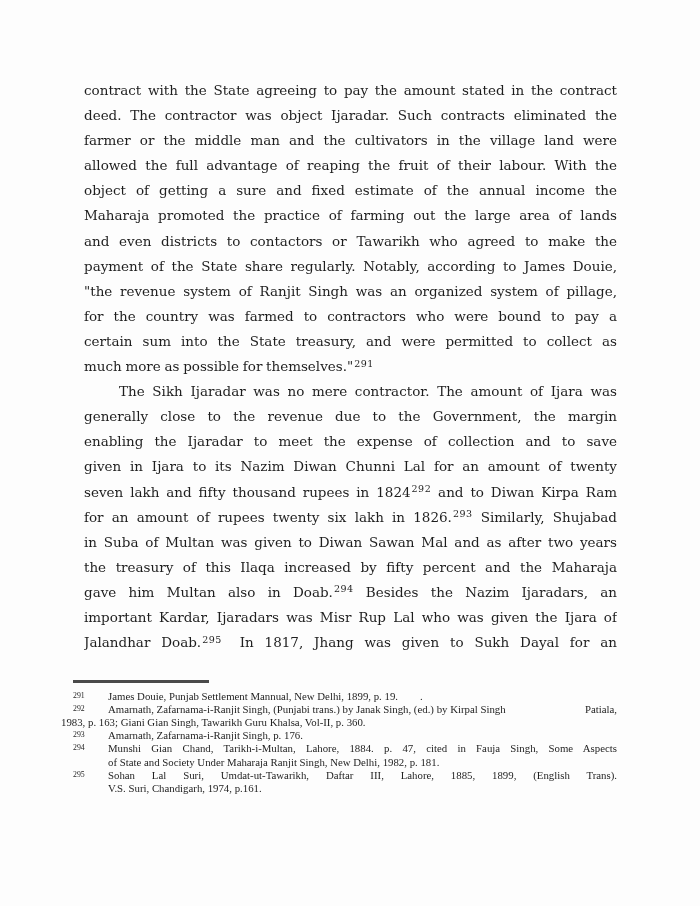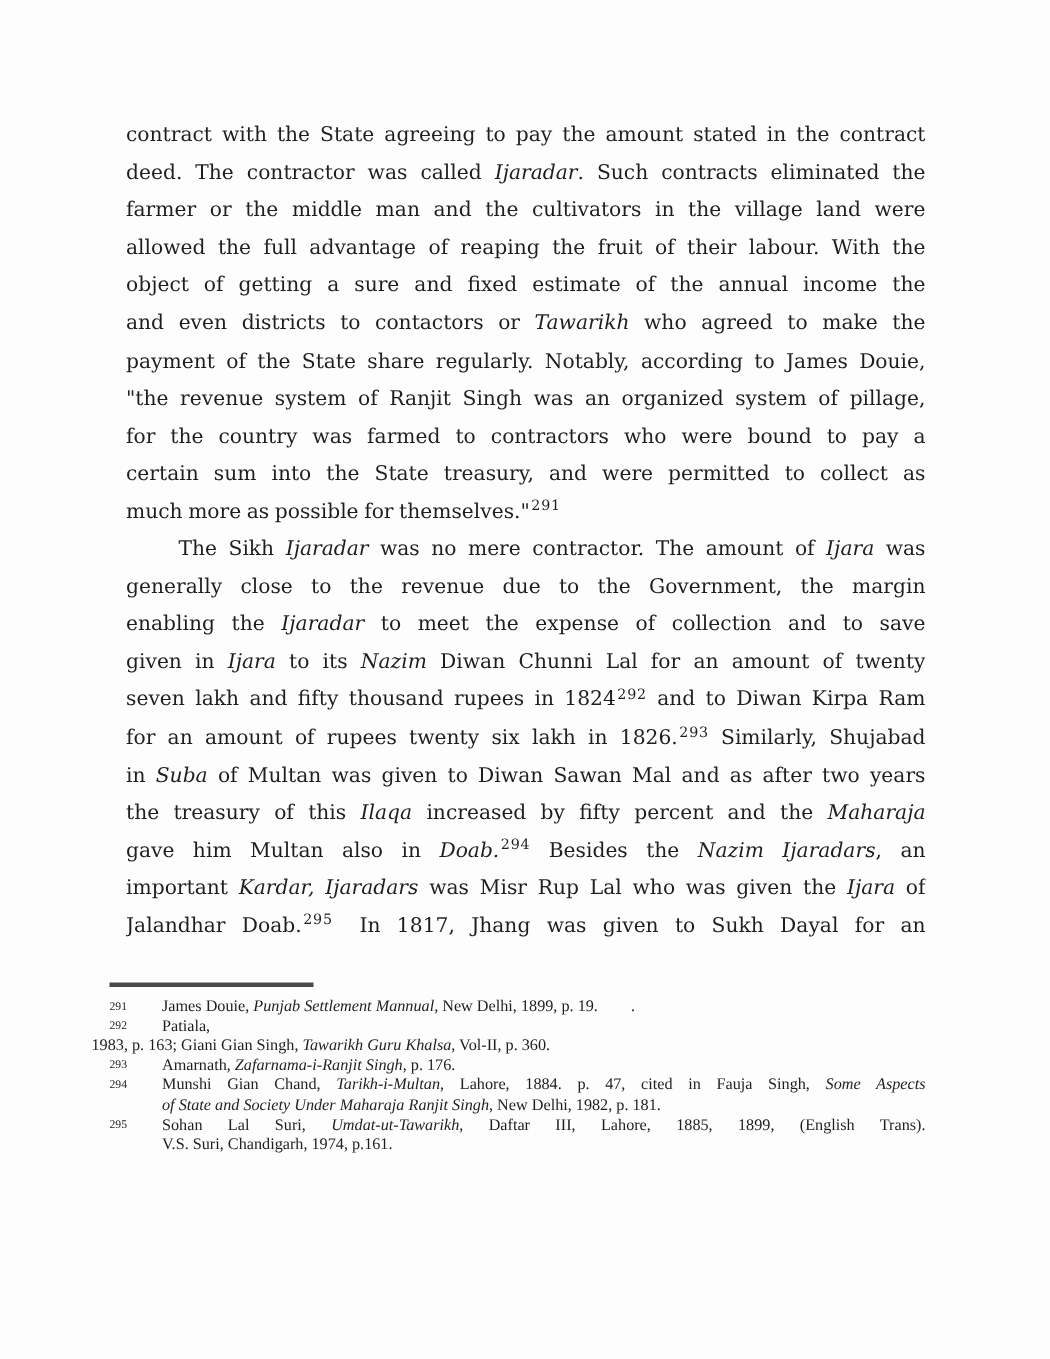--- a/index.html
+++ b/index.html
@@ -18,21 +18,21 @@
   .line {
     font-size: 13.5px;
     line-height: 25.1px;
     height: 25.1px;
     overflow: hidden;
     word-spacing: -0.6px;
     white-space: normal;
   }
   .just { text-align: justify; text-align-last: justify; }
   .indent { padding-left: 35px; }
-  .i { font-style: italic; }
+  .i { }
   .sup {
     font-size: 9.5px;
     position: relative;
     top: -4.5px;
     margin-left: 1px;
     letter-spacing: 0.5px;
   }
   .gap { display: inline-block; }
   .footnotes {
     margin-left: -23px;
@@ -63,24 +63,25 @@
   }
   .fjust { text-align: justify; text-align-last: justify; }
   .fsplit { display: flex; justify-content: space-between; }
 </style>
 </head>
 <body>
 
 <div class="page">
   <div class="body-text">
       <div class="line just"><span class="">contract with the State agreeing to pay the amount stated in the contract</span></div>
-      <div class="line just"><span class="">deed. The contractor was called </span><span class="i ">Ijaradar</span><span class="">. Such contracts eliminated the</span></div>
+      <div class="line just"><span class="">deed. The contractor was object </span><span class="i ">Ijaradar</span><span class="">. Such contracts eliminated the</span></div>
       <div class="line just"><span class="">farmer or the middle man and the cultivators in the village land were</span></div>
       <div class="line just"><span class="">allowed the full advantage of reaping the fruit of their labour. With the</span></div>
       <div class="line just"><span class="">object of getting a sure and fixed estimate of the annual income the</span></div>
+      <div class="line just"><span class="i ">Maharaja</span><span class=""> promoted the practice of farming out the large area of lands</span></div>
       <div class="line just"><span class="">and even districts to contactors or </span><span class="i ">Tawarikh</span><span class=""> who agreed to make the</span></div>
       <div class="line just"><span class="">payment of the State share regularly. Notably, according to James Douie,</span></div>
       <div class="line just"><span class="">"the revenue system of Ranjit Singh was an organized system of pillage,</span></div>
       <div class="line just"><span class="">for the country was farmed to contractors who were bound to pay a</span></div>
       <div class="line just"><span class="">certain sum into the State treasury, and were permitted to collect as</span></div>
       <div class="line"><span class="">much more as possible for themselves."</span><span class="sup">291</span></div>
       <div class="line just indent"><span class="">The Sikh </span><span class="i ">Ijaradar</span><span class=""> was no mere contractor. The amount of </span><span class="i ">Ijara</span><span class=""> was</span></div>
       <div class="line just"><span class="">generally close to the revenue due to the Government, the margin</span></div>
       <div class="line just"><span class="">enabling the </span><span class="i ">Ijaradar</span><span class=""> to meet the expense of collection and to save</span></div>
       <div class="line just"><span class="">given in </span><span class="i ">Ijara</span><span class=""> to its </span><span class="i ">Nazim</span><span class=""> Diwan Chunni Lal for an amount of twenty</span></div>
@@ -91,20 +92,21 @@
       <div class="line just"><span class="">gave him Multan also in </span><span class="i ">Doab.</span><span class="sup">294</span><span class=""> Besides the </span><span class="i ">Nazim Ijaradars</span><span class="">, an</span></div>
       <div class="line just"><span class="">important </span><span class="i ">Kardar, Ijaradars</span><span class=""> was Misr Rup Lal who was given the </span><span class="i ">Ijara</span><span class=""> of</span></div>
       <div class="line just"><span class="">Jalandhar Doab.</span><span class="sup">295</span><span class="gap" style="width: 7px;"></span><span class=""> In 1817, Jhang was given to Sukh Dayal for an</span></div>
     </div>
   <div class="footnotes">
     <div class="fn-rule"></div>
     <div id="fn-list">
         <div class="fn-line"><span class="fn-num">291</span><span class="">James Douie, </span><span class="i ">Punjab Settlement Mannual,</span><span class=""> New Delhi, 1899, p. 19.</span><span class="gap" style="width: 22px;"></span><span class="">.</span></div>
         <div class="fn-line fsplit">
           <span class="fn-num">292</span>
+          <span><span class="">Amarnath, </span><span class="i ">Zafarnama-i-Ranjit Singh</span><span class="">, (Punjabi trans.) by Janak Singh, (ed.) by Kirpal Singh</span></span>
           <span>Patiala,</span>
         </div>
         <div class="fn-line fn-out"><span class="">1983, p. 163; Giani Gian Singh, </span><span class="i ">Tawarikh Guru Khalsa,</span><span class=""> Vol-II, p. 360.</span></div>
         <div class="fn-line"><span class="fn-num">293</span><span class="">Amarnath, </span><span class="i ">Zafarnama-i-Ranjit Singh</span><span class="">, p. 176.</span></div>
         <div class="fn-line fjust"><span class="fn-num">294</span><span class="">Munshi Gian Chand, </span><span class="i ">Tarikh-i-Multan</span><span class="">, Lahore, 1884. p. 47, cited in Fauja Singh, </span><span class="i ">Some Aspects</span></div>
         <div class="fn-line"><span class="i ">of State and Society Under Maharaja Ranjit Singh</span><span class="">, New Delhi, 1982, p. 181.</span></div>
         <div class="fn-line fjust"><span class="fn-num">295</span><span class="">Sohan Lal Suri, </span><span class="i ">Umdat-ut-Tawarikh</span><span class="">, Daftar III, Lahore, 1885, 1899, (English Trans).</span></div>
         <div class="fn-line"><span class="">V.S. Suri, Chandigarh, 1974, p.161.</span></div>
       </div>
   </div>

